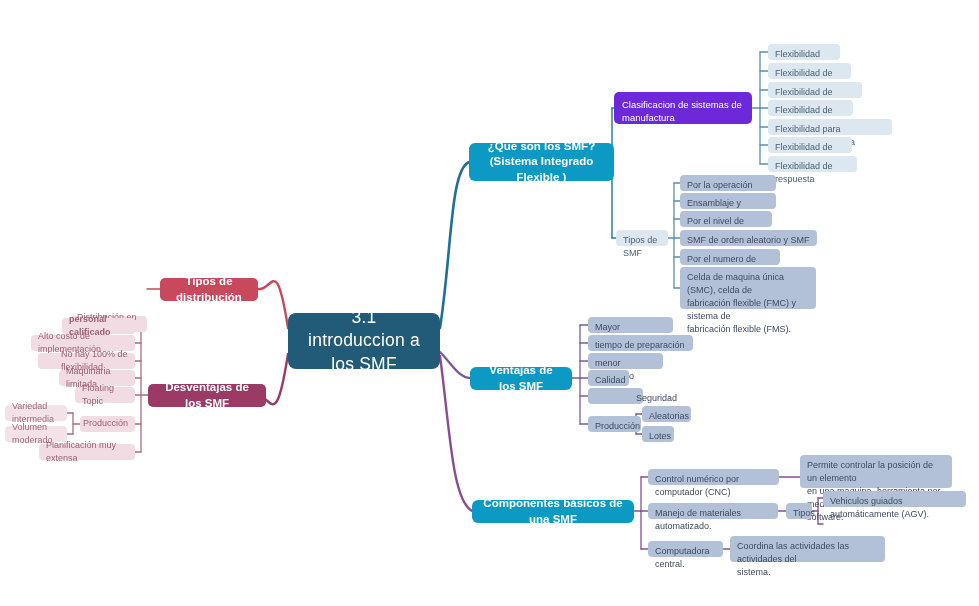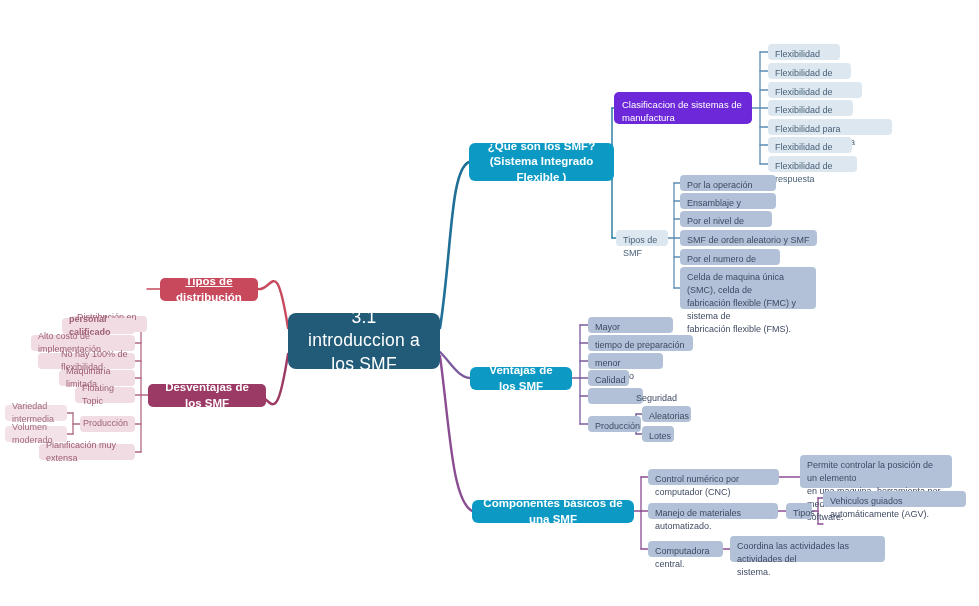--- a/index.html
+++ b/index.html
@@ -59,21 +59,20 @@
   
   .topic-red {
     background: #c8485c;
     color: #ffffff;
     font-size: 11.5px;
     font-weight: bold;
     justify-content: center;
     text-align: center;
     padding: 7px 10px;
     border-radius: 5px;
-    text-decoration: underline;
   }
   
   .topic-magenta {
     background: #9c3a66;
     color: #ffffff;
     font-size: 11.5px;
     font-weight: bold;
     justify-content: center;
     text-align: center;
     padding: 7px 10px;

